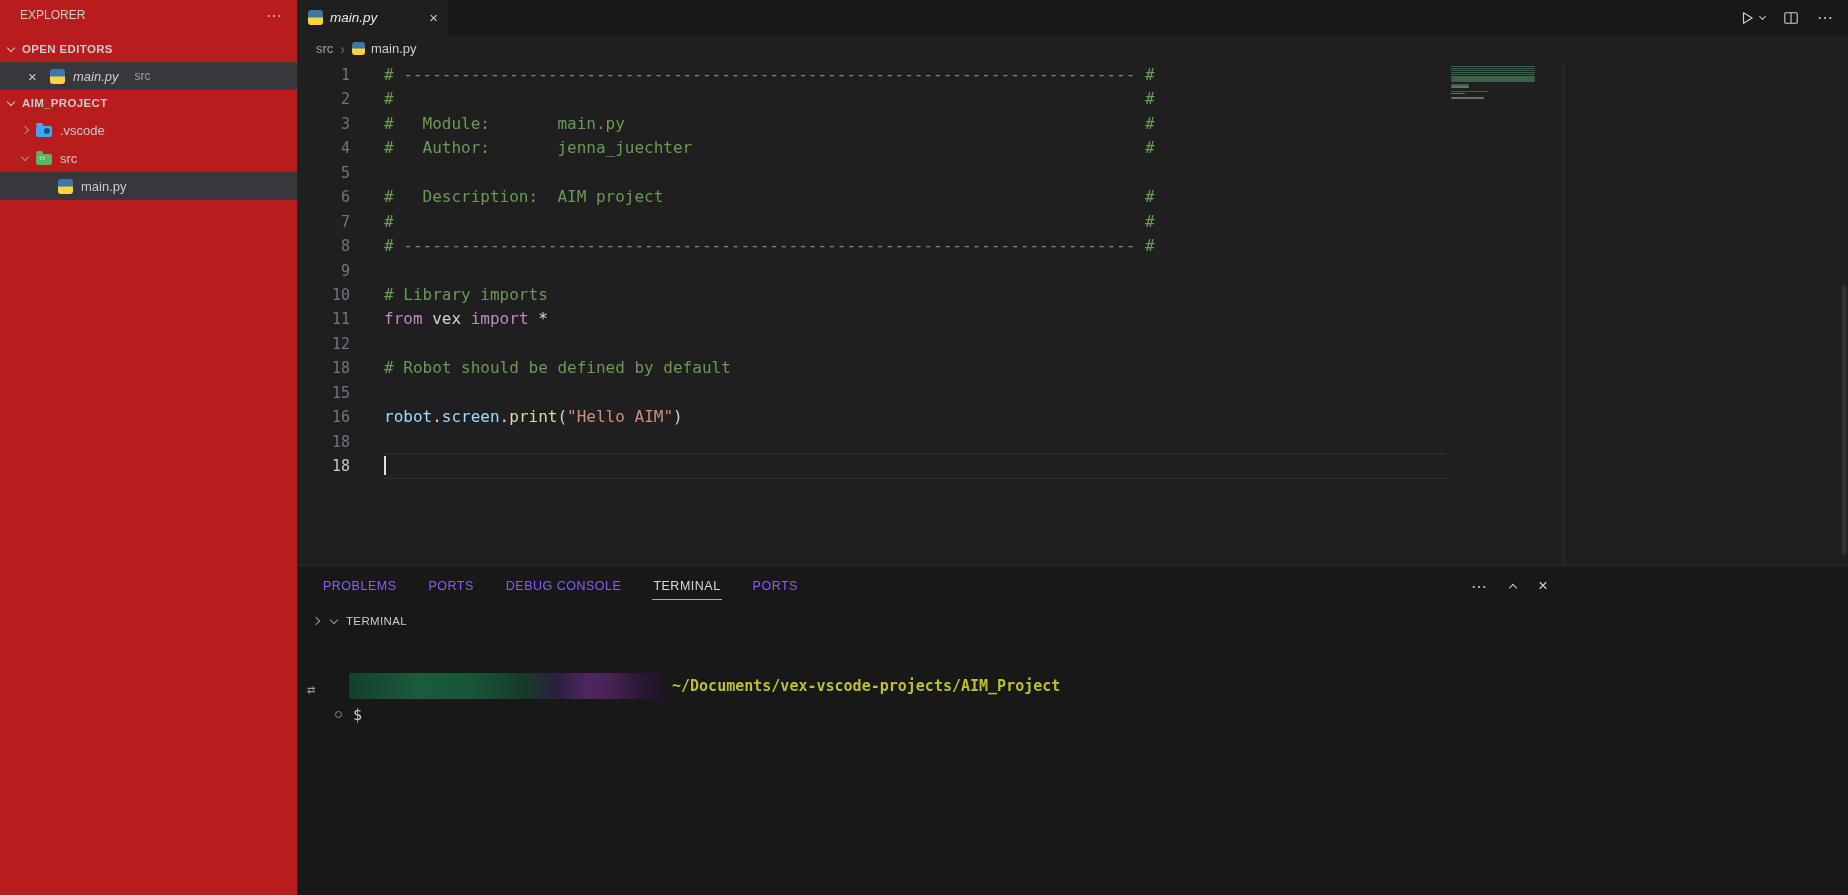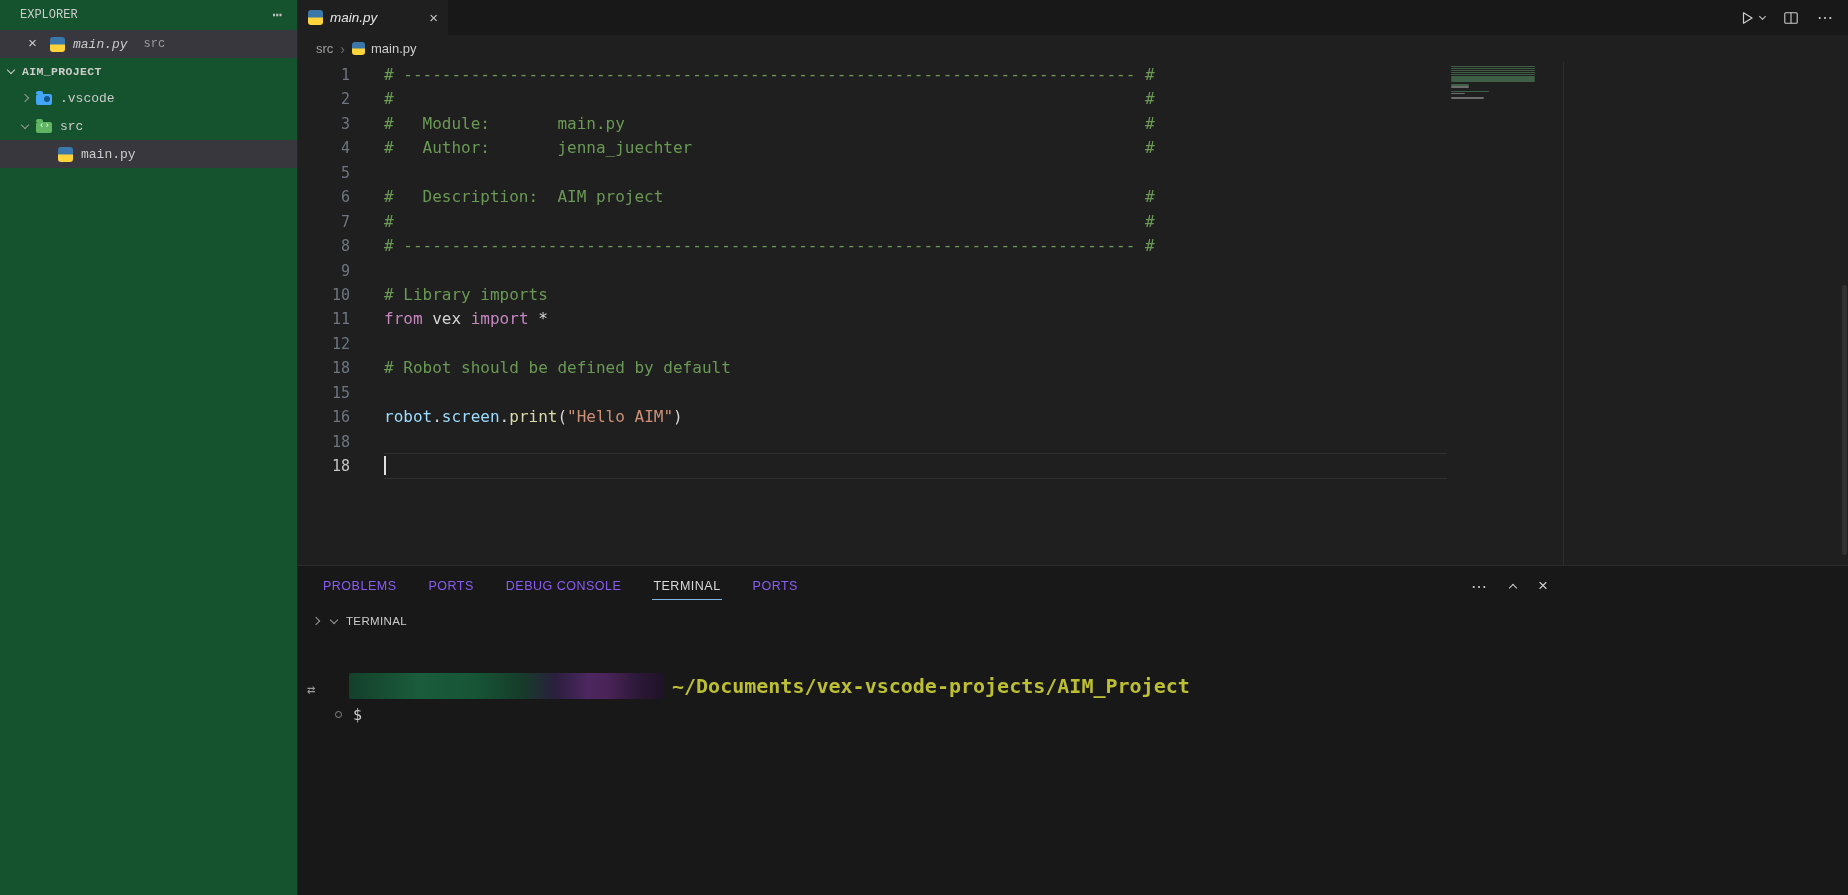--- a/index.html
+++ b/index.html
@@ -1,21 +1,21 @@
 <!DOCTYPE html>
 <html><head>
 <meta charset="utf-8">
 <style>
   * { margin:0; padding:0; box-sizing:border-box; }
   html,body { width:1848px; height:895px; overflow:hidden; background:#1f1f1f;
               font-family:"Liberation Sans", sans-serif; }
   .app { display:flex; width:1848px; height:895px; color:#cccccc; }
 
   
-  .sidebar { width:298px; flex:none; background:#14532d; border-right:1px solid #252525; font-size:13px;font-family:Liberation Mono, monospace; }
+  .sidebar { width:298px; flex:none; background:#b91c1c; border-right:1px solid #252525; font-size:13px; }
   .sidebar-header { height:30px; display:flex; align-items:center; padding:0 14px 0 20px; font-size:12px; color:#cccccc; }
   .sidebar-header .more { margin-left:auto; }
   .more { font-size:16px; color:#c5c5c5; cursor:pointer; letter-spacing:1px; }
   .section-header { height:26px; display:flex; align-items:center; gap:8px; padding-left:8px; font-size:11.5px; font-weight:700; letter-spacing:.03em; color:#cccccc; }
   .row { height:28px; display:flex; align-items:center; }
   .open-file { background:#37373d; padding-left:28px; gap:8px; }
   .open-file .close { font-size:15px; color:#cccccc; width:14px; }
   .italic { font-style:italic; }
   .detail { color:#9d9d9d; font-size:12px; margin-left:8px; }
   .tree-folder { padding-left:22px; gap:8px; }
@@ -80,37 +80,41 @@
   .panel-actions .close { font-size:17px; }
 
   .terminal-header { height:30px; display:flex; align-items:center; gap:12px; padding-left:15px; }
   .terminal-title { display:flex; align-items:center; gap:9px; font-size:11.5px; color:#cccccc; letter-spacing:.03em; }
 
   .terminal-body { position:relative; height:260px; font-family:"DejaVu Sans Mono", monospace; font-size:15px; color:#cccccc; }
   .term-device-icon { position:absolute; left:9px; top:8px; font-size:14px; color:#9a9a9a; }
   .banner-row { display:flex; align-items:center; margin:37px 0 0 51px; height:26px; }
   .banner { width:314px; height:26px; flex:none; border-radius:2px;
     background:linear-gradient(90deg,#14402b 0%,#1a5c3c 22%,#175536 40%,#163c2a 55%,#2b1f3e 66%,#4c2760 76%,#4a2458 82%,#2c1838 92%,#1f1228 100%); }
-  .term-path { margin-left:9px; font-weight:bold; color:#bdbf33; font-size:20px; }
+  .term-path { margin-left:9px; font-weight:bold; color:#bdbf33; font-size:15px; }
   .prompt-row { position:relative; padding-left:55px; margin-top:5px; height:22px; line-height:22px; }
   .prompt-circle { position:absolute; left:37px; top:7px; width:7px; height:7px; border:1px solid #8a8a8a; border-radius:50%; }
 
   svg { display:block; }
 </style>
 </head>
 <body>
 
 <div class="app">
 
   <aside class="sidebar">
     <div class="sidebar-header">
       <span>EXPLORER</span>
       <span class="more">⋯</span>
     </div>
 
+    <div class="section-header" style="margin-top:6px;">
+      <span class="cv down"></span>
+      <span>OPEN EDITORS</span>
+    </div>
     <div class="row open-file">
       <span class="close">×</span>
       <span class="pyicon"></span>
       <span class="italic">main.py</span>
       <span class="detail">src</span>
     </div>
 
     <div class="section-header">
       <span class="cv down"></span>
       <span>AIM_PROJECT</span>

